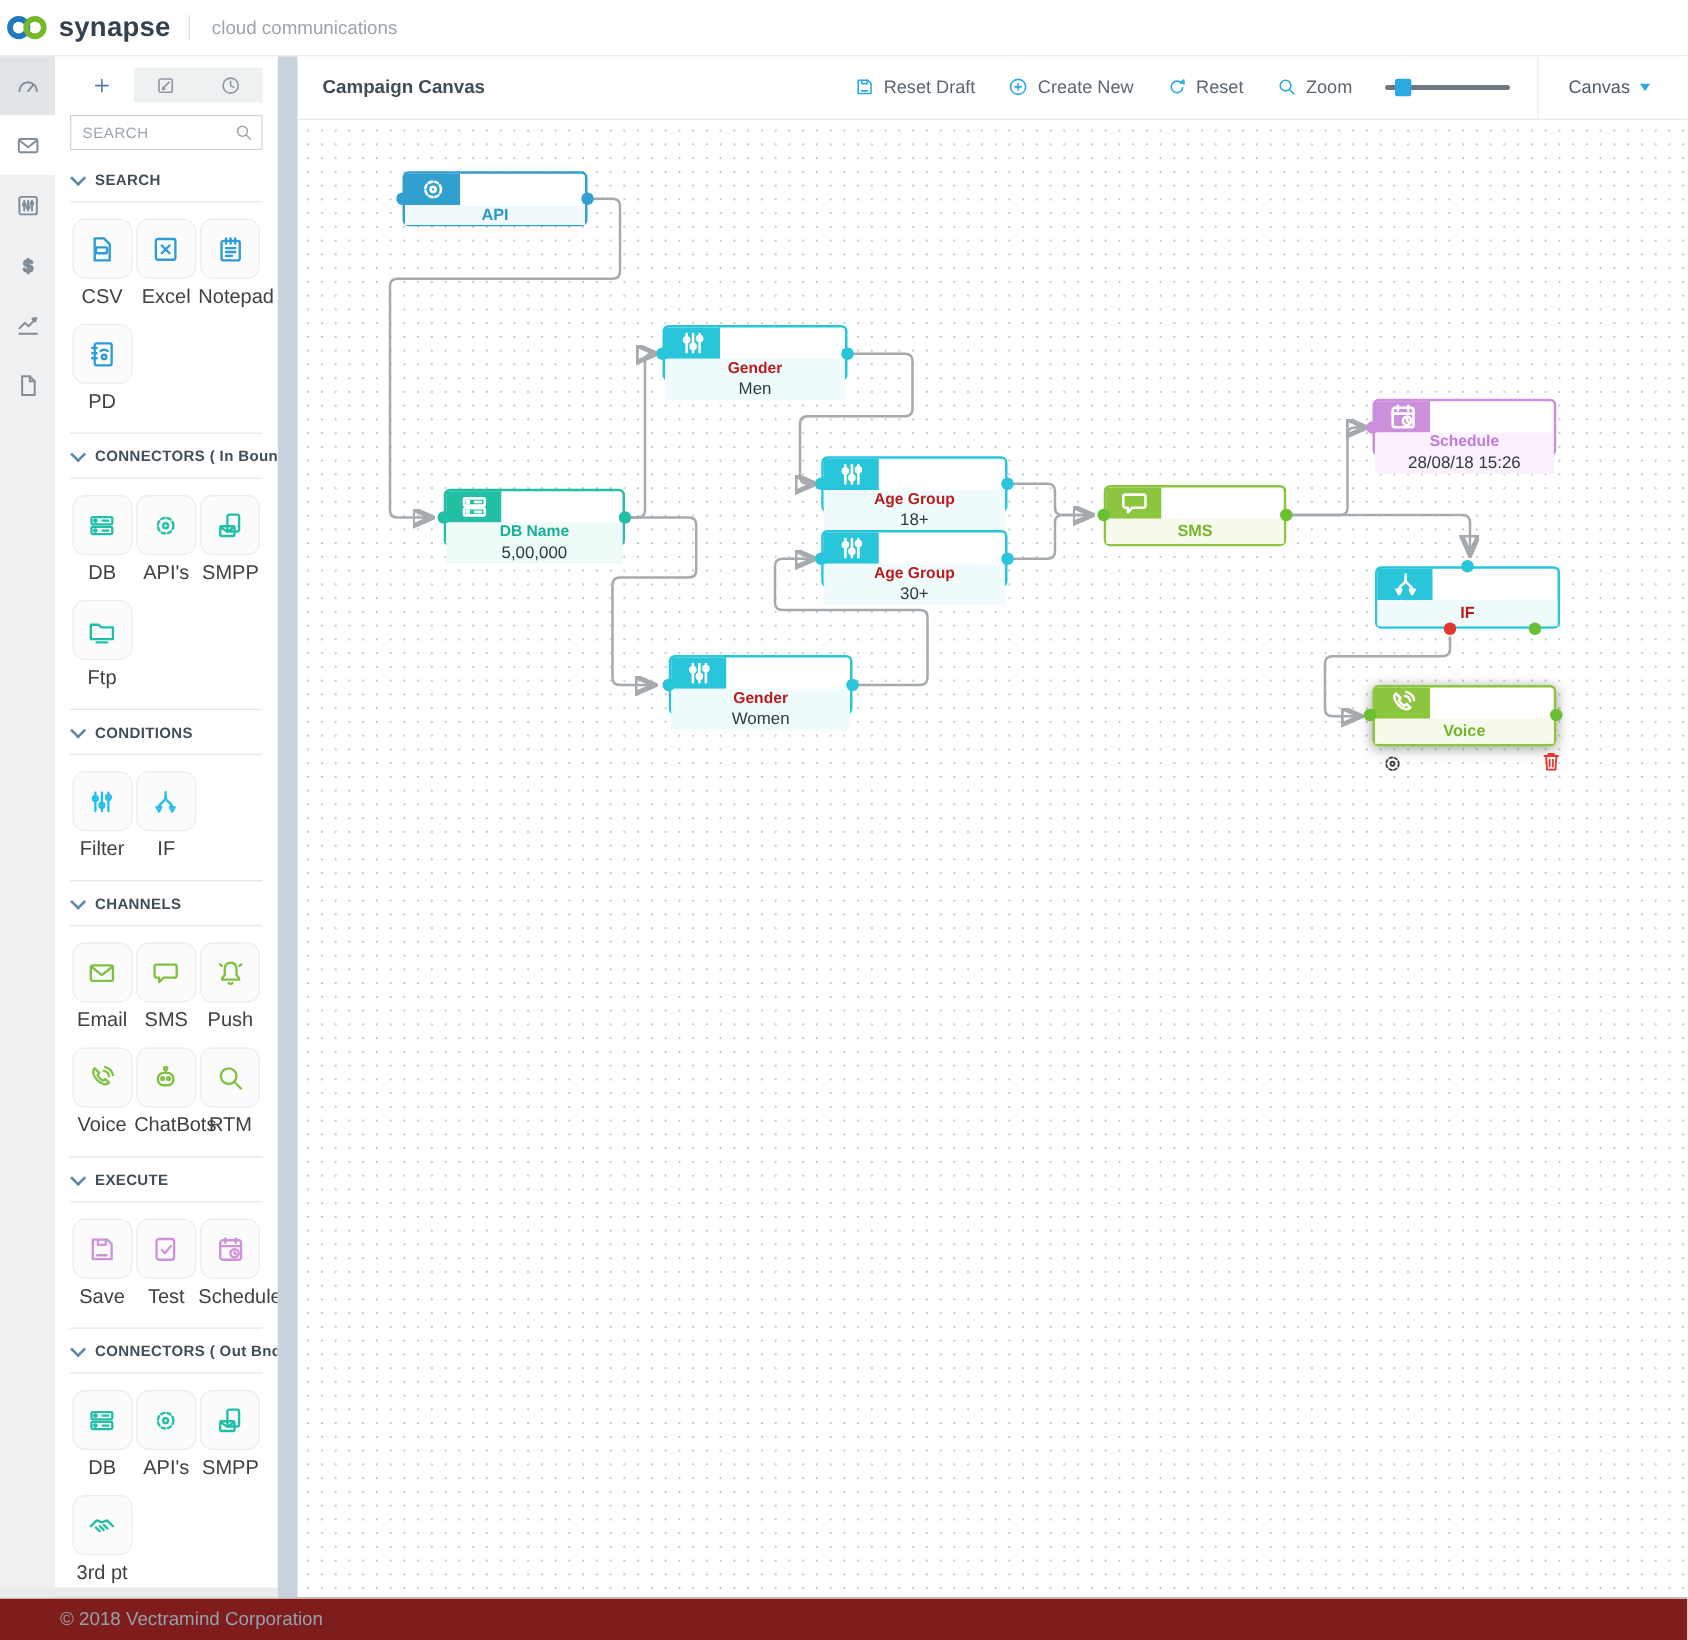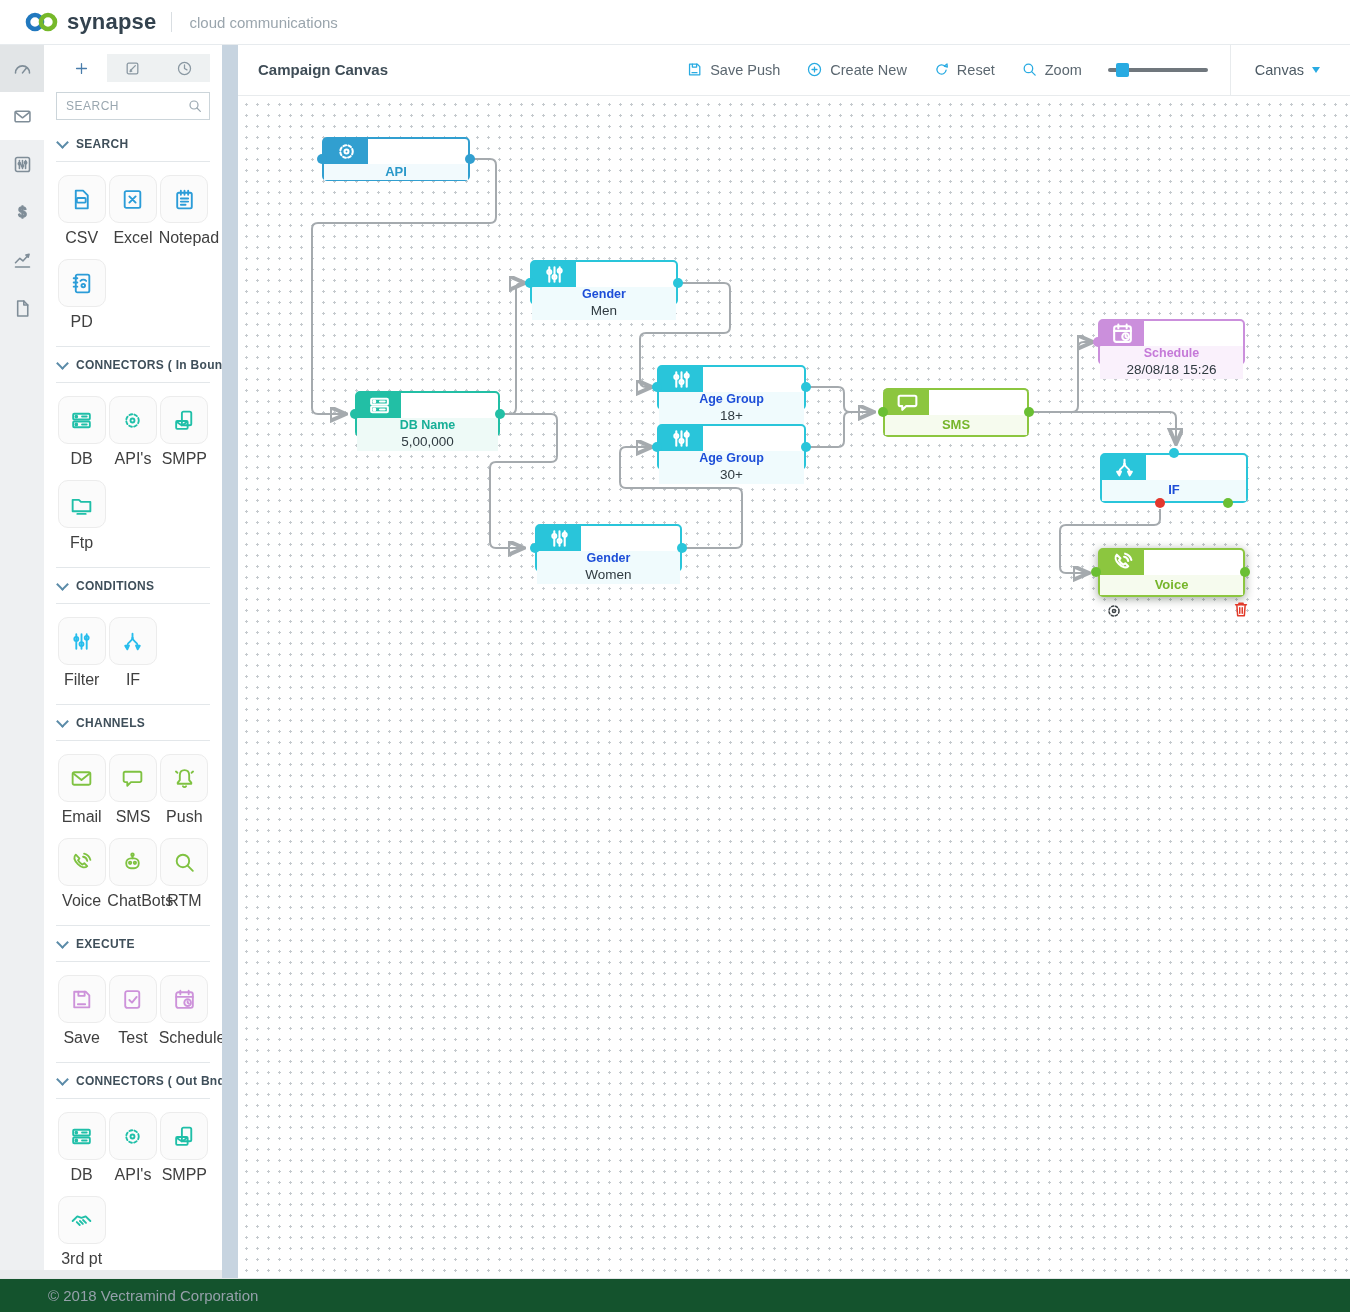--- a/index.html
+++ b/index.html
@@ -2,21 +2,21 @@
 <html><head>
 <meta charset="utf-8">
 <style>
   html,body{margin:0;padding:0;width:1350px;height:1312px;overflow:hidden;background:#fff;
     font-family:"Liberation Sans","DejaVu Sans",sans-serif;-webkit-font-smoothing:antialiased;}
   .app{position:relative;width:1350px;height:1312px;}
 
   
   .top{position:absolute;left:0;top:0;right:0;height:44px;background:#fff;border-bottom:1px solid #e7ebee;
        display:flex;align-items:center;z-index:5;}
-  .brand{display:flex;align-items:center;gap:7px;padding-left:24px;}
+  .brand{display:flex;align-items:center;gap:7px;padding-left:4px;}
   .brand-name{font-size:22px;font-weight:bold;color:#33424e;letter-spacing:.2px;}
   .brand-sep{width:1px;height:20px;background:#d9dee2;margin:0 10px 0 8px;}
   .brand-tag{font-size:15px;color:#9aa5ad;}
   .top-right{margin-left:auto;display:flex;height:100%;align-items:stretch;}
   .top-item{display:flex;align-items:center;gap:7px;padding:0 24px;border-left:1px solid #eceff1;
             font-size:15px;color:#4c5a64;cursor:pointer;}
   .caret{width:9px;height:9px;display:inline-block;}
   .caret svg{width:9px;height:9px;color:#98a4ad;}
 
   
@@ -87,38 +87,38 @@
 
   
   .node{position:absolute;display:flex;border-radius:5px;background:#fff;border:2px solid;box-sizing:border-box;cursor:pointer;flex-direction:column;}
   .node-icon{width:44px;flex:none;display:flex;align-items:center;justify-content:center;color:#fff;}
   .node-icon .ic{width:25px;height:25px;}
   .node-icon .ic *{stroke-width:2;}
   .node-body{flex:1;display:flex;flex-direction:column;align-items:center;justify-content:center;line-height:1.25;}
   .node-title{font-size:12.5px;font-weight:bold;}
   .node-sub{font-size:13.5px;color:#2f3a40;}
   .n-blue{border-color:#319fd0;}   .n-blue .node-icon{background:#319fd0;}   .n-blue .node-body{background:#f2fafd;} .n-blue .node-title{color:#2a98c9;}
-  .n-cyan{border-color:#29c5da;}   .n-cyan .node-icon{background:#29c5da;}   .n-cyan .node-body{background:#f0fbfd;} .n-cyan .node-title{color:#1d4ed8;}
+  .n-cyan{border-color:#29c5da;}   .n-cyan .node-icon{background:#29c5da;}   .n-cyan .node-body{background:#f0fbfd;} .n-cyan .node-title{color:#b91c1c;}
   .n-teal{border-color:#22bfa5;}   .n-teal .node-icon{background:#22bfa5;}   .n-teal .node-body{background:#eefaf7;} .n-teal .node-title{color:#17af97;}
   .n-green{border-color:#8cc63f;}  .n-green .node-icon{background:#8cc63f;}  .n-green .node-body{background:#f6fbee;} .n-green .node-title{color:#76b52b;}
   .n-purple{border-color:#cb8fdc;} .n-purple .node-icon{background:#cb8fdc;} .n-purple .node-body{background:#faf1fc;} .n-purple .node-title{color:#c579d8;}
   .node.big-title .node-title{font-size:13px;}
   .node.selected{box-shadow:0 2px 10px rgba(40,55,40,.45);}
 
   .port{position:absolute;width:10px;height:10px;border-radius:50%;z-index:2;cursor:crosshair;}
   .p-blue{background:#319fd0;} .p-cyan{background:#29c5da;} .p-teal{background:#22bfa5;}
   .p-green{background:#6abf33;} .p-purple{background:#cb8fdc;} .p-red{background:#e2382e;}
 
   .node-tool{position:absolute;z-index:2;cursor:pointer;}
   .node-tool .ic{width:20px;height:20px;}
   .tool-gear{color:#3d4347;}
   .tool-trash{color:#e23a2a;}
 
   
-  .footer{position:absolute;left:0;bottom:0;right:0;height:34px;background:#14532d;border-top:1px solid #e3e6e8;
+  .footer{position:absolute;left:0;bottom:0;right:0;height:34px;background:#7f1d1d;border-top:1px solid #e3e6e8;
       display:flex;align-items:center;padding-left:48px;font-size:15px;color:#95a0aa;box-sizing:border-box;}
 </style>
 </head>
 <body>
 
 <svg width="0" height="0" style="position:absolute" aria-hidden="true">
   <defs>
     <symbol id="i-gauge" viewBox="0 0 24 24">
         <path d="M4 17a8 8 0 0 1 16 0"></path>
         <path d="M12 17l4.5-5.5"></path>
@@ -610,21 +610,21 @@
   <div class="hstrip"></div>
 
   <section class="canvas">
     <div class="canvas-toolbar">
       <span class="cv-title">Campaign Canvas</span>
       <div class="tb-actions">
         <div class="tb-btn">
           <svg class="ic">
               <use href="#i-floppy"></use>
             </svg>
-          <span>Save Push</span>
+          <span>Reset Draft</span>
         </div>
         <div class="tb-btn">
           <svg class="ic">
               <use href="#i-circleplus"></use>
             </svg>
           <span>Create New</span>
         </div>
         <div class="tb-btn">
           <svg class="ic">
               <use href="#i-reset"></use>

